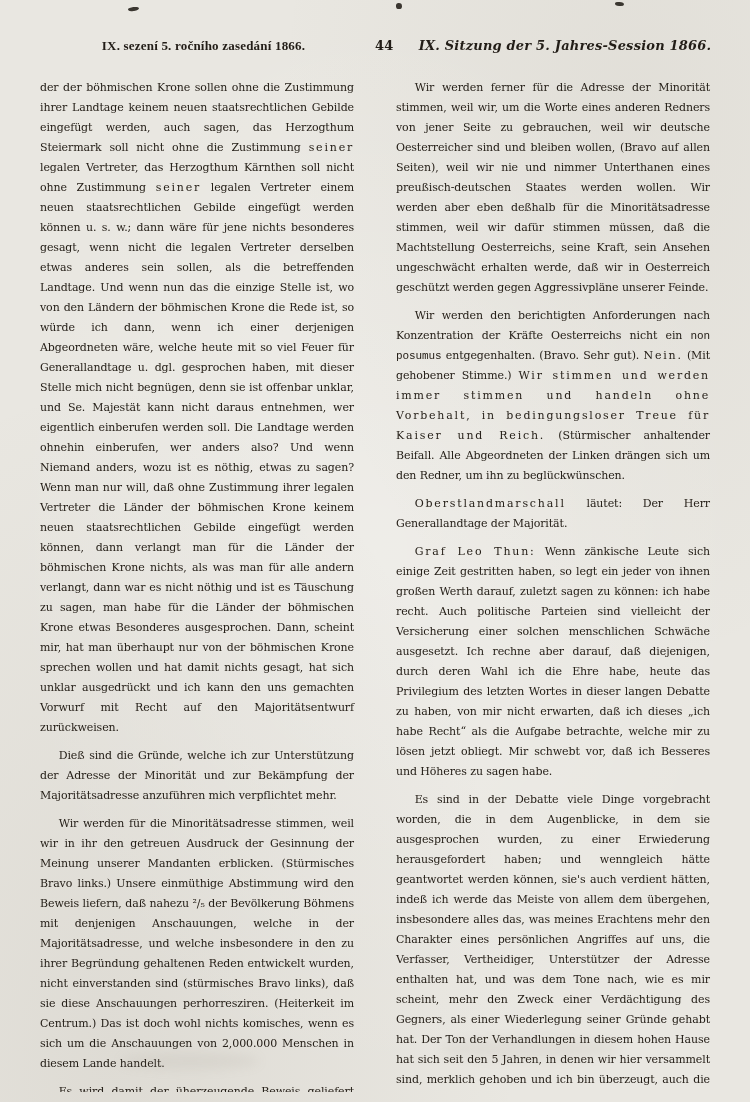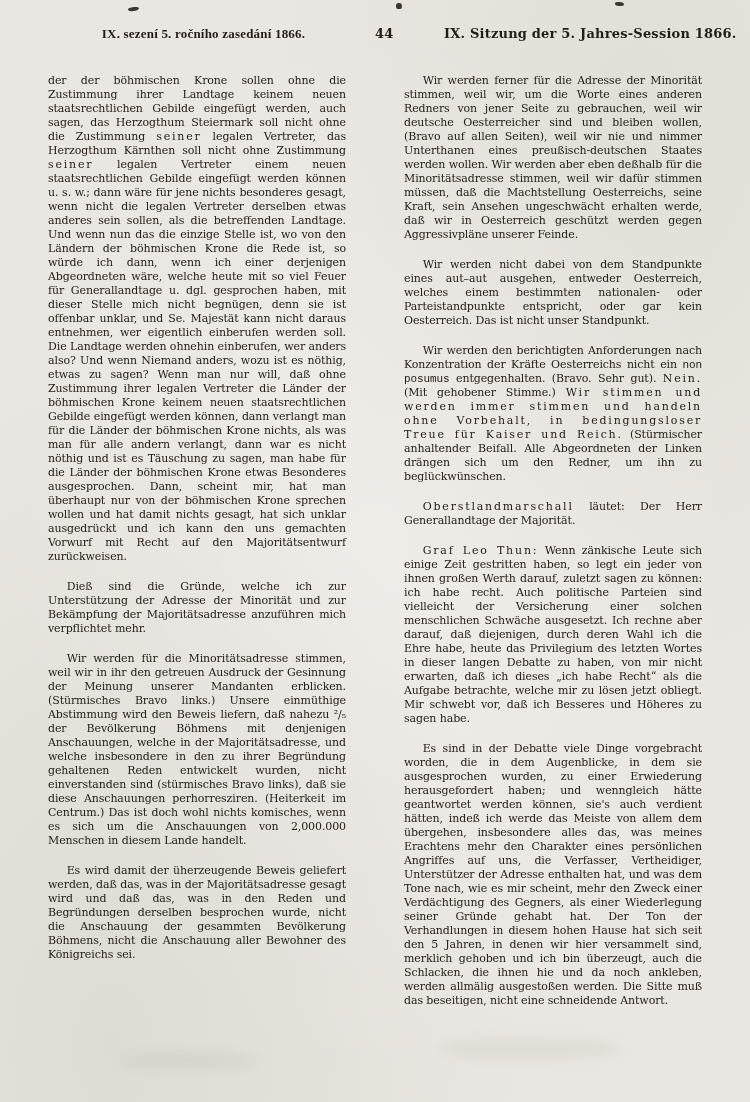--- a/index.html
+++ b/index.html
@@ -3,42 +3,42 @@
 <meta charset="utf-8">
 <style>
   html,body{margin:0;padding:0;}
   body{
     width:750px;height:1102px;overflow:hidden;
     background:#dddbd5;
     font-family:"DejaVu Serif","Liberation Serif",serif;
   }
   .page{
     position:relative;width:750px;height:1102px;box-sizing:border-box;
-    padding:22px 32px 10px 32px;
+    padding:34px 32px 10px 32px;
     color:#241f19;
     background:
       radial-gradient(ellipse at 15% 95%, rgba(125,115,98,0.10), transparent 45%),
       radial-gradient(ellipse at 85% 10%, rgba(125,115,98,0.07), transparent 40%),
       radial-gradient(ellipse at 50% 50%, rgba(255,255,255,0.25), transparent 70%),
       #e9e7e1;
   }
   .header{
     display:grid;grid-template-columns:343px 1fr 343px;
     align-items:baseline;margin:4px 0 16px 0;
     font-weight:bold;font-size:13px;letter-spacing:.2px;
     color:#221d17;
   }
   .header .h-left{text-align:center;font-family:"Liberation Serif",serif;}
   .header .h-num{text-align:right;}
-  .header .h-right{text-align:right;}
+  .header .h-right{text-align:center;font-style:italic;}
   .cols{display:flex;gap:26px;}
   .col{flex:1 1 0;min-width:0;overflow:hidden;height:1022px;}
   .para{
-    margin:16px;text-align:justify;
-    font-size:11px;line-height:14px;
+    margin:8px;text-align:justify;
+    font-size:11px;line-height:20px;
     letter-spacing:-0.1px;
     color:#262019;
     text-rendering:optimizeLegibility;
   }
   .para.indent{text-indent:1.7em;}
   .run-spaced{letter-spacing:1.8px;}
   .run-latin{font-family:Liberation Mono, monospace;}
   .speck{position:absolute;background:#1c1812;border-radius:45% 55% 50% 50%;opacity:.85;}
   .speck.s1{left:128px;top:7px;width:11px;height:4px;transform:rotate(-8deg);}
   .speck.s2{left:396px;top:3px;width:6px;height:6px;}
@@ -65,20 +65,19 @@
 
   <div class="cols">
     <div class="col">
         <p class="para"><span class="run-normal">der der böhmischen Krone sollen ohne die Zustimmung ihrer Landtage keinem neuen staatsrechtlichen Gebilde eingefügt werden, auch sagen, das Herzogthum Steiermark soll nicht ohne die Zustimmung </span><span class="run-spaced">seiner</span><span class="run-normal"> legalen Vertreter, das Herzogthum Kärnthen soll nicht ohne Zustimmung </span><span class="run-spaced">seiner</span><span class="run-normal"> legalen Vertreter einem neuen staatsrechtlichen Gebilde eingefügt werden können u. s. w.; dann wäre für jene nichts besonderes gesagt, wenn nicht die legalen Vertreter derselben etwas anderes sein sollen, als die betreffenden Landtage. Und wenn nun das die einzige Stelle ist, wo von den Ländern der böhmischen Krone die Rede ist, so würde ich dann, wenn ich einer derjenigen Abgeordneten wäre, welche heute mit so viel Feuer für Generallandtage u. dgl. gesprochen haben, mit dieser Stelle mich nicht begnügen, denn sie ist offenbar unklar, und Se. Majestät kann nicht daraus entnehmen, wer eigentlich einberufen werden soll. Die Landtage werden ohnehin einberufen, wer anders also? Und wenn Niemand anders, wozu ist es nöthig, etwas zu sagen? Wenn man nur will, daß ohne Zustimmung ihrer legalen Vertreter die Länder der böhmischen Krone keinem neuen staatsrechtlichen Gebilde eingefügt werden können, dann verlangt man für die Länder der böhmischen Krone nichts, als was man für alle andern verlangt, dann war es nicht nöthig und ist es Täuschung zu sagen, man habe für die Länder der böhmischen Krone etwas Besonderes ausgesprochen. Dann, scheint mir, hat man überhaupt nur von der böhmischen Krone sprechen wollen und hat damit nichts gesagt, hat sich unklar ausgedrückt und ich kann den uns gemachten Vorwurf mit Recht auf den Majoritätsentwurf zurückweisen.</span></p>
         <p class="para indent"><span class="run-normal">Dieß sind die Gründe, welche ich zur Unterstützung der Adresse der Minorität und zur Bekämpfung der Majoritätsadresse anzuführen mich verpflichtet mehr.</span></p>
         <p class="para indent"><span class="run-normal">Wir werden für die Minoritätsadresse stimmen, weil wir in ihr den getreuen Ausdruck der Gesinnung der Meinung unserer Mandanten erblicken. (Stürmisches Bravo links.) Unsere einmüthige Abstimmung wird den Beweis liefern, daß nahezu ²/₅ der Bevölkerung Böhmens mit denjenigen Anschauungen, welche in der Majoritätsadresse, und welche insbesondere in den zu ihrer Begründung gehaltenen Reden entwickelt wurden, nicht einverstanden sind (stürmisches Bravo links), daß sie diese Anschauungen perhorresziren. (Heiterkeit im Centrum.) Das ist doch wohl nichts komisches, wenn es sich um die Anschauungen von 2,000.000 Menschen in diesem Lande handelt.</span></p>
         <p class="para indent"><span class="run-normal">Es wird damit der üherzeugende Beweis geliefert werden, daß das, was in der Majoritätsadresse gesagt wird und daß das, was in den Reden und Begründungen derselben besprochen wurde, nicht die Anschauung der gesammten Bevölkerung Böhmens, nicht die Anschauung aller Bewohner des Königreichs sei.</span></p>
       </div>
     <div class="col">
         <p class="para indent"><span class="run-normal">Wir werden ferner für die Adresse der Minorität stimmen, weil wir, um die Worte eines anderen Redners von jener Seite zu gebrauchen, weil wir deutsche Oesterreicher sind und bleiben wollen, (Bravo auf allen Seiten), weil wir nie und nimmer Unterthanen eines preußisch-deutschen Staates werden wollen. Wir werden aber eben deßhalb für die Minoritätsadresse stimmen, weil wir dafür stimmen müssen, daß die Machtstellung Oesterreichs, seine Kraft, sein Ansehen ungeschwächt erhalten werde, daß wir in Oesterreich geschützt werden gegen Aggressivpläne unserer Feinde.</span></p>
-        <p class="para indent"><span class="run-normal">Wir werden nicht dabei von dem Standpunkte eines aut–aut ausgehen, entweder Oesterreich, welches einem bestimmten nationalen- oder Parteistandpunkte entspricht, oder gar kein Oesterreich. Das ist nicht unser Standpunkt.</span></p>
         <p class="para indent"><span class="run-normal">Wir werden den berichtigten Anforderungen nach Konzentration der Kräfte Oesterreichs nicht ein </span><span class="run-latin">non posumus</span><span class="run-normal"> entgegenhalten. (Bravo. Sehr gut). </span><span class="run-spaced">Nein.</span><span class="run-normal"> (Mit gehobener Stimme.) </span><span class="run-spaced">Wir stimmen und werden immer stimmen und handeln ohne Vorbehalt, in bedingungsloser Treue für Kaiser und Reich.</span><span class="run-normal"> (Stürmischer anhaltender Beifall. Alle Abgeordneten der Linken drängen sich um den Redner, um ihn zu beglückwünschen.</span></p>
         <p class="para indent"><span class="run-spaced">Oberstlandmarschall</span><span class="run-normal"> läutet: Der Herr Generallandtage der Majorität.</span></p>
         <p class="para indent"><span class="run-spaced">Graf Leo Thun:</span><span class="run-normal"> Wenn zänkische Leute sich einige Zeit gestritten haben, so legt ein jeder von ihnen großen Werth darauf, zuletzt sagen zu können: ich habe recht. Auch politische Parteien sind vielleicht der Versicherung einer solchen menschlichen Schwäche ausgesetzt. Ich rechne aber darauf, daß diejenigen, durch deren Wahl ich die Ehre habe, heute das Privilegium des letzten Wortes in dieser langen Debatte zu haben, von mir nicht erwarten, daß ich dieses „ich habe Recht“ als die Aufgabe betrachte, welche mir zu lösen jetzt obliegt. Mir schwebt vor, daß ich Besseres und Höheres zu sagen habe.</span></p>
         <p class="para indent"><span class="run-normal">Es sind in der Debatte viele Dinge vorgebracht worden, die in dem Augenblicke, in dem sie ausgesprochen wurden, zu einer Erwiederung herausgefordert haben; und wenngleich hätte geantwortet werden können, sie's auch verdient hätten, indeß ich werde das Meiste von allem dem übergehen, insbesondere alles das, was meines Erachtens mehr den Charakter eines persönlichen Angriffes auf uns, die Verfasser, Vertheidiger, Unterstützer der Adresse enthalten hat, und was dem Tone nach, wie es mir scheint, mehr den Zweck einer Verdächtigung des Gegners, als einer Wiederlegung seiner Gründe gehabt hat. Der Ton der Verhandlungen in diesem hohen Hause hat sich seit den 5 Jahren, in denen wir hier versammelt sind, merklich gehoben und ich bin überzeugt, auch die Schlacken, die ihnen hie und da noch ankleben, werden allmälig ausgestoßen werden. Die Sitte muß das beseitigen, nicht eine schneidende Antwort.</span></p>
       </div>
   </div>
 </div>
 
 </body></html>

